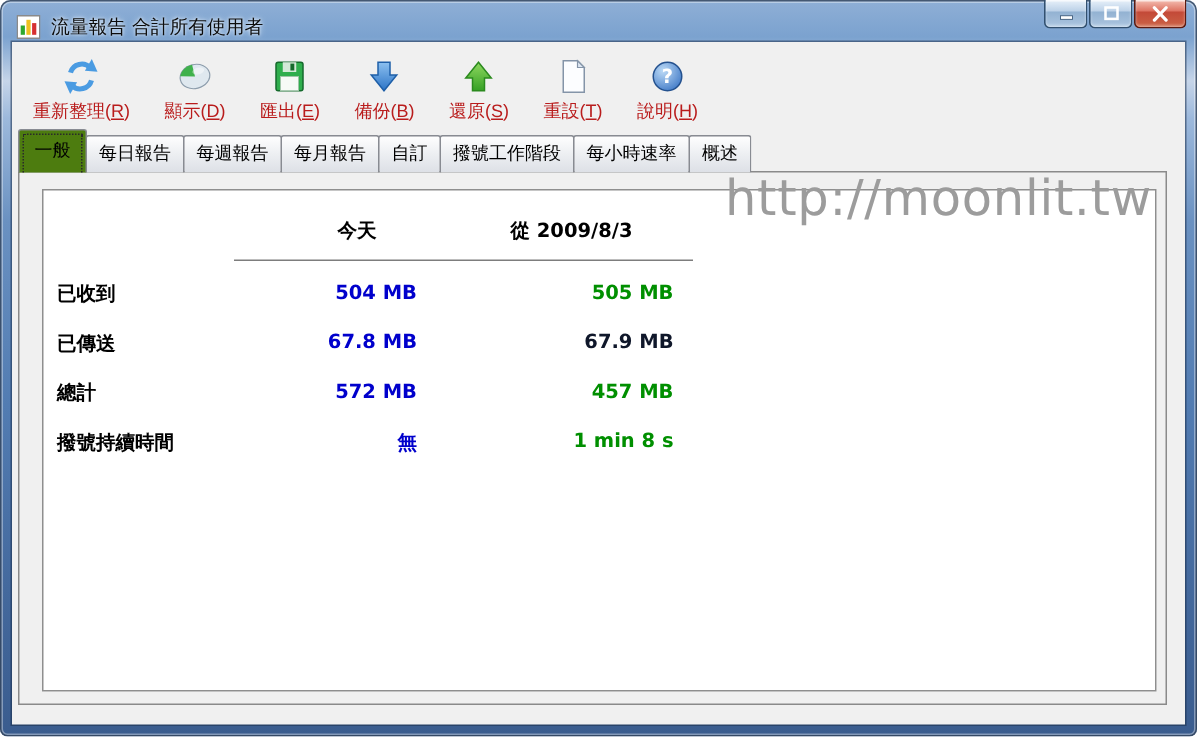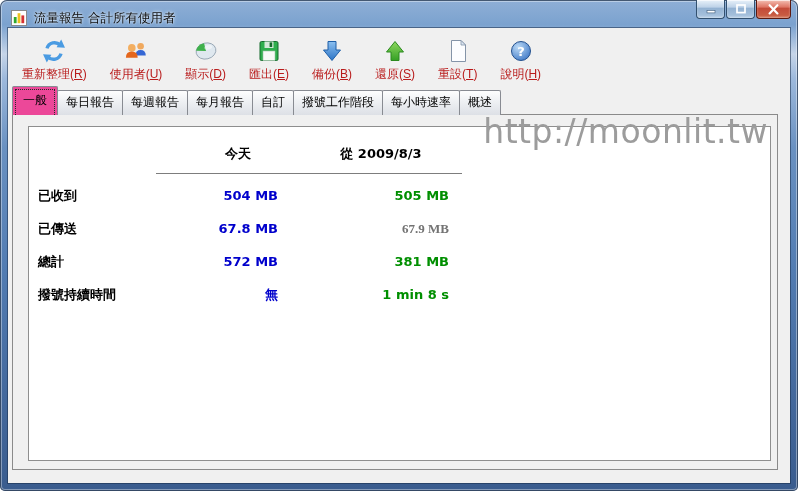--- a/index.html
+++ b/index.html
@@ -47,21 +47,21 @@
 
   
   .tabstrip{ display:flex; align-items:flex-end; margin-left:4px; height:25px; position:relative; z-index:3; }
   .tab{
     font-size:12px; color:#000; padding:3px 8px 4px; margin-right:-1px;
     background:linear-gradient(#fefefe,#eef0f3 45%,#dde0e6);
     border:1px solid #888b92; border-bottom:none; border-radius:2px 2px 0 0;
     position:relative; white-space:nowrap; cursor:default;
   }
   .tab.selected{
-    background:#ec4899; padding:5px 10px 6px; z-index:4;
+    background:#4d7c0f; padding:5px 10px 6px; z-index:4;
   }
   .tab.selected::after{ content:""; position:absolute; inset:2px 2px 0 2px; border:1px dotted #2a2a2a; border-bottom:none; }
 
   
   .tabpane{
     margin:-1px 12px 0 4px; height:356px; background:#f0f0f0;
     border:1px solid #8a8a8a; position:relative; z-index:1;
   }
   .report-panel{
     position:absolute; left:15px; top:11px; right:6px; bottom:8px;
@@ -134,31 +134,20 @@
               <polygon points="20.2,1.4 24.0,9.8 15.6,9.2" fill="#4a9be2"></polygon>
               <path d="M20.0 15.6 A 7.8 7.8 0 0 1 6.8 18.8" fill="none" stroke="#4a9be2" stroke-width="3.4"></path>
               <polygon points="5.8,24.6 2.0,16.2 10.4,16.8" fill="#4a9be2"></polygon>
             </svg>
           </span>
           <span class="tb-label"><span>重新整理</span><span>(</span><span class="accel">R</span><span>)</span></span>
         </button>
         <button class="tb-btn">
           <span class="tb-icon">
             <svg viewBox="0 0 26 26" width="26" height="26">
-              <circle cx="17.6" cy="8.3" r="3.3" fill="#f0a95e"></circle>
-              <path d="M12.4 17.6 q0-5.6 5.2-5.6 q5.2 0 5.2 5.6 z" fill="#3567d4"></path>
-              <circle cx="8.8" cy="9.9" r="3.8" fill="#f3ae60"></circle>
-              <path d="M2.9 19.8 q0-6.2 5.9-6.2 q5.9 0 5.9 6.2 z" fill="#e4661d"></path>
-            </svg>
-          </span>
-          <span class="tb-label"><span>使用者</span><span>(</span><span class="accel">U</span><span>)</span></span>
-        </button>
-        <button class="tb-btn">
-          <span class="tb-icon">
-            <svg viewBox="0 0 26 26" width="26" height="26">
               <g transform="rotate(-14 13 13)">
                 <ellipse cx="13" cy="13" rx="10" ry="8" fill="#dfe8ef" stroke="#8d9dac" stroke-width="0.8"></ellipse>
                 <path d="M13 13 L13 5 A 10 8 0 0 0 3.4 10.4 Z" fill="#3fb14c"></path>
                 <ellipse cx="16" cy="10" rx="4" ry="2.2" fill="#ffffff" opacity="0.45"></ellipse>
               </g>
             </svg>
           </span>
           <span class="tb-label"><span>顯示</span><span>(</span><span class="accel">D</span><span>)</span></span>
         </button>
         <button class="tb-btn">
@@ -242,24 +231,24 @@
         <div class="report-table" id="report-table">
           <div class="rt-head"></div>
           <div class="rt-head today">今天</div>
           <div class="rt-head since">從 2009/8/3</div>
           <div class="rt-sep"></div>
         <div class="rt-label">已收到</div>
             <div class="rt-val today" style="color: rgb(0, 0, 204);">504 MB</div>
             <div class="rt-val since" style="color: rgb(0, 143, 0);">505 MB</div>
             <div class="rt-label">已傳送</div>
             <div class="rt-val today" style="color: rgb(0, 0, 204);">67.8 MB</div>
-            <div class="rt-val since" style="color: #737373; font-family: Liberation Serif, serif;">67.9 MB</div>
+            <div class="rt-val since" style="color: #0f172a;">67.9 MB</div>
             <div class="rt-label">總計</div>
             <div class="rt-val today" style="color: rgb(0, 0, 204);">572 MB</div>
-            <div class="rt-val since" style="color: rgb(0, 143, 0);">381 MB</div>
+            <div class="rt-val since" style="color: rgb(0, 143, 0);">457 MB</div>
             <div class="rt-label">撥號持續時間</div>
             <div class="rt-val today" style="color: rgb(0, 0, 204);">無</div>
             <div class="rt-val since" style="color: rgb(0, 143, 0);">1 min 8 s</div>
           </div>
       </div>
     </div>
 
     <div class="watermark">http://moonlit.tw</div>
 
   </div>

